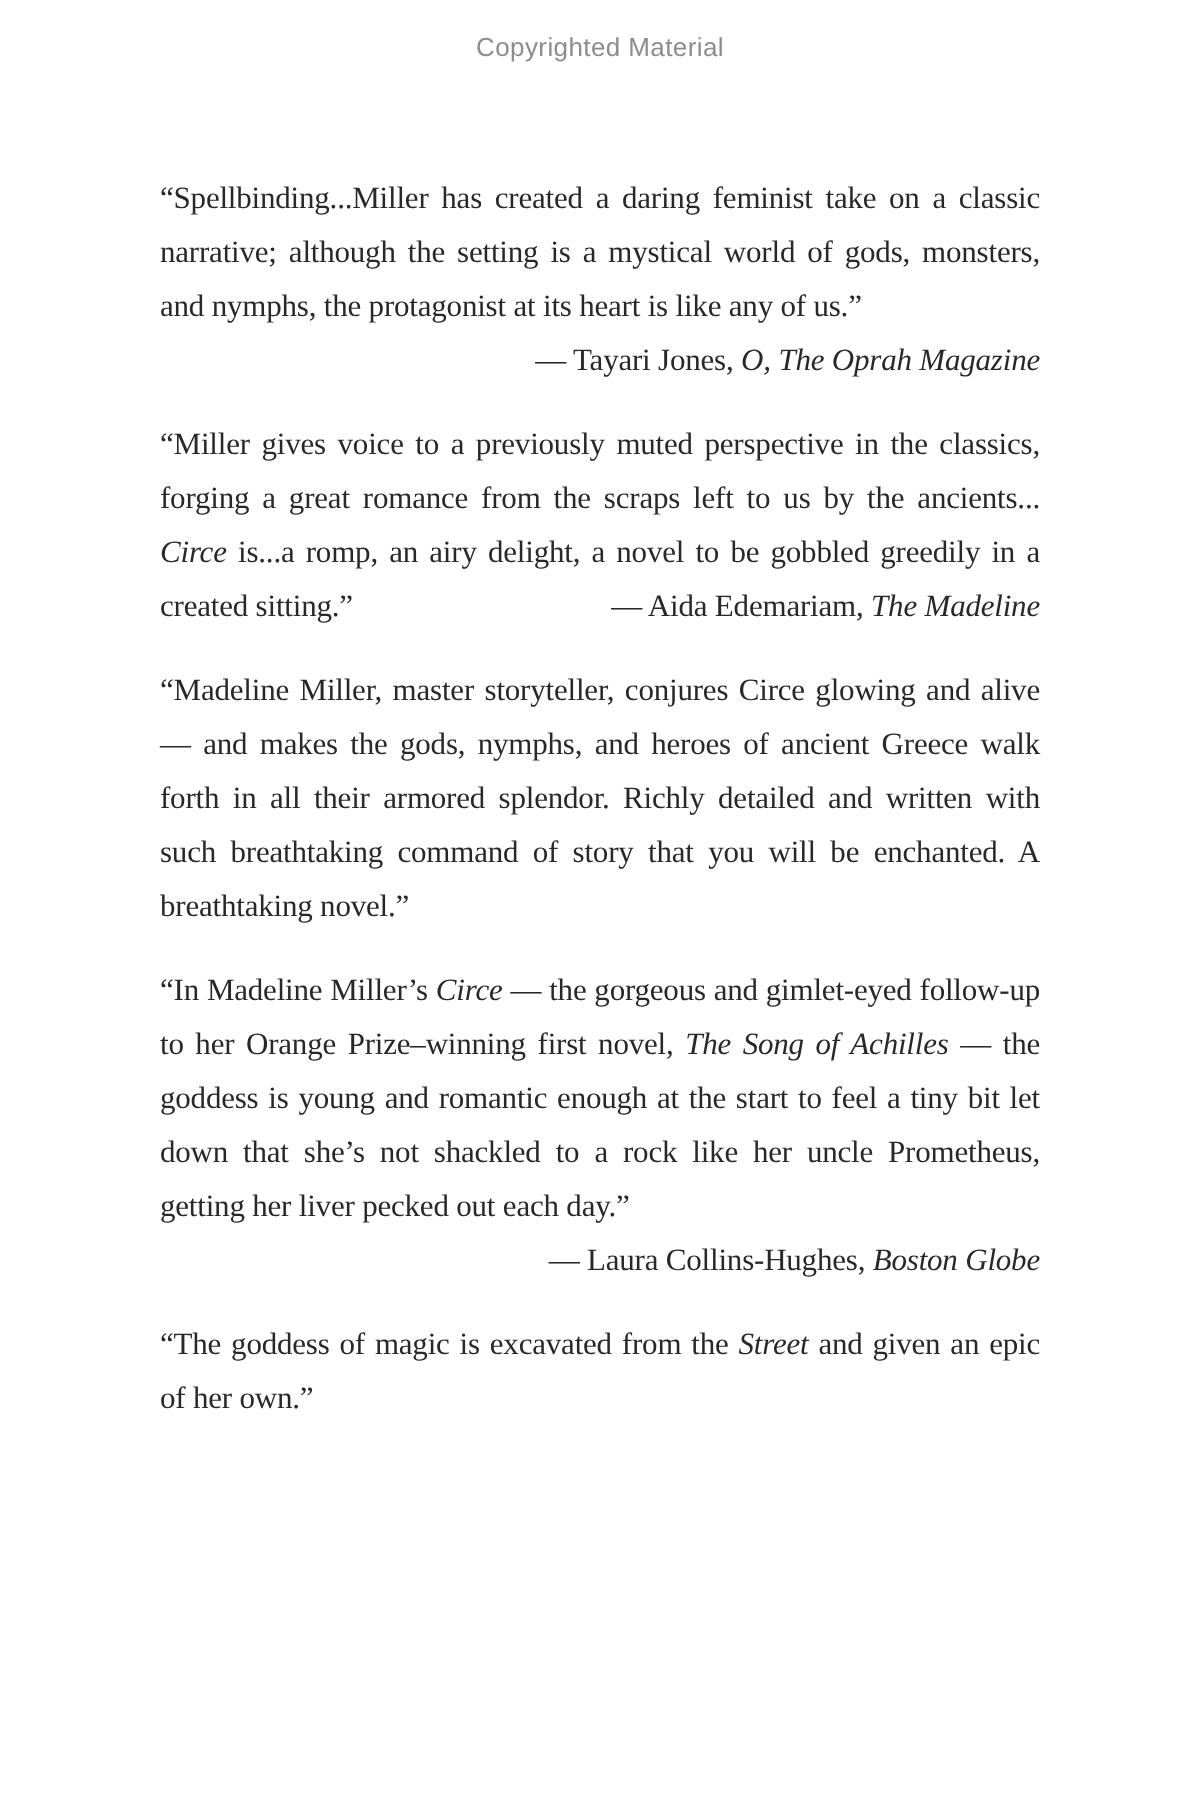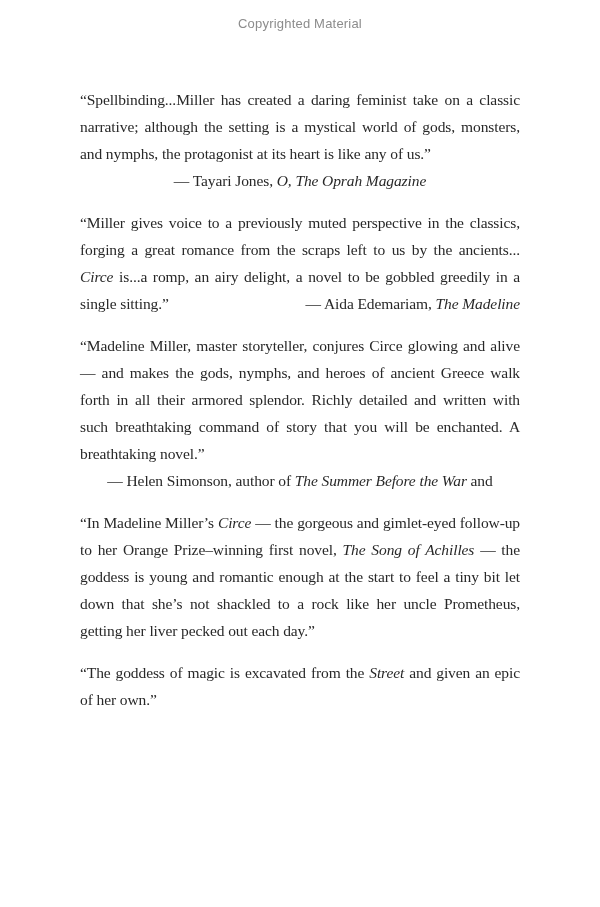--- a/index.html
+++ b/index.html
@@ -43,49 +43,49 @@
   }
   .quote-text {
     margin: 0;
     text-align: justify;
   }
   .attribution-inline {
     float: right;
     white-space: nowrap;
   }
   .attribution-line {
-    text-align: center;
+    text-align: right;
   }
   .quote-text::after {
     content: "";
     display: block;
     clear: both;
   }
 </style>
 </head>
 <body>
 
 <div class="page">
 
   <div class="copyright-notice top">Copyrighted Material</div>
 
   <div class="content">
       <div class="quote-block">
         <p class="quote-text"><span>“Spellbinding...Miller has created a daring feminist take on a classic narrative; although the setting is a mystical world of gods, monsters, and nymphs, the protagonist at its heart is like any of us.”</span></p>
         <div class="attribution-line"><span>— Tayari Jones, </span><i>O, The Oprah Magazine</i></div>
       </div>
       <div class="quote-block">
-        <p class="quote-text"><span>“Miller gives voice to a previously muted perspective in the classics, forging a great romance from the scraps left to us by the ancients... </span><i>Circe</i><span> is...a romp, an airy delight, a novel to be gobbled greedily in a single sitting.”</span><span class="attribution-inline"><span>— Aida Edemariam, </span><i>The Madeline</i></span></p>
+        <p class="quote-text"><span>“Miller gives voice to a previously muted perspective in the classics, forging a great romance from the scraps left to us by the ancients... </span><i>Circe</i><span> is...a romp, an airy delight, a novel to be gobbled greedily in a created sitting.”</span><span class="attribution-inline"><span>— Aida Edemariam, </span><i>The Madeline</i></span></p>
       </div>
       <div class="quote-block">
         <p class="quote-text"><span>“Madeline Miller, master storyteller, conjures Circe glowing and alive — and makes the gods, nymphs, and heroes of ancient Greece walk forth in all their armored splendor. Richly detailed and written with such breathtaking command of story that you will be enchanted. A breathtaking novel.”</span></p>
-        <div class="attribution-line"><span>— Helen Simonson, author of </span><i>The Summer Before the War</i><span> and</span></div>
       </div>
       <div class="quote-block">
         <p class="quote-text"><span>“In Madeline Miller’s </span><i>Circe</i><span> — the gorgeous and gimlet-eyed follow-up to her Orange Prize–winning first novel, </span><i>The Song of Achilles</i><span> — the goddess is young and romantic enough at the start to feel a tiny bit let down that she’s not shackled to a rock like her uncle Prometheus, getting her liver pecked out each day.”</span></p>
+        <div class="attribution-line"><span>— Laura Collins-Hughes, </span><i>Boston Globe</i></div>
       </div>
       <div class="quote-block">
         <p class="quote-text"><span>“The goddess of magic is excavated from the </span><i>Street</i><span> and given an epic of her own.”</span></p>
       </div>
     </div>
 
   <div class="copyright-notice bottom">Copyrighted Material</div>
 
 </div>
 

